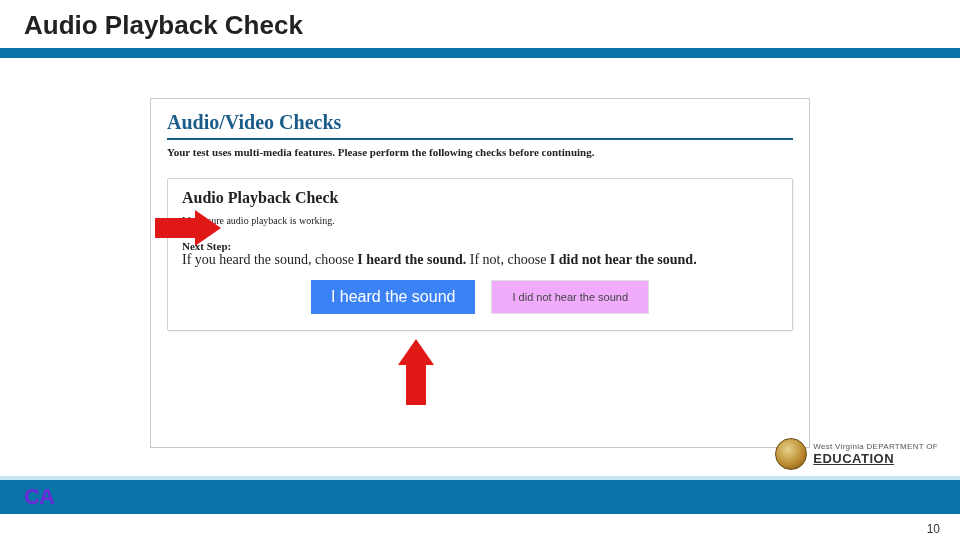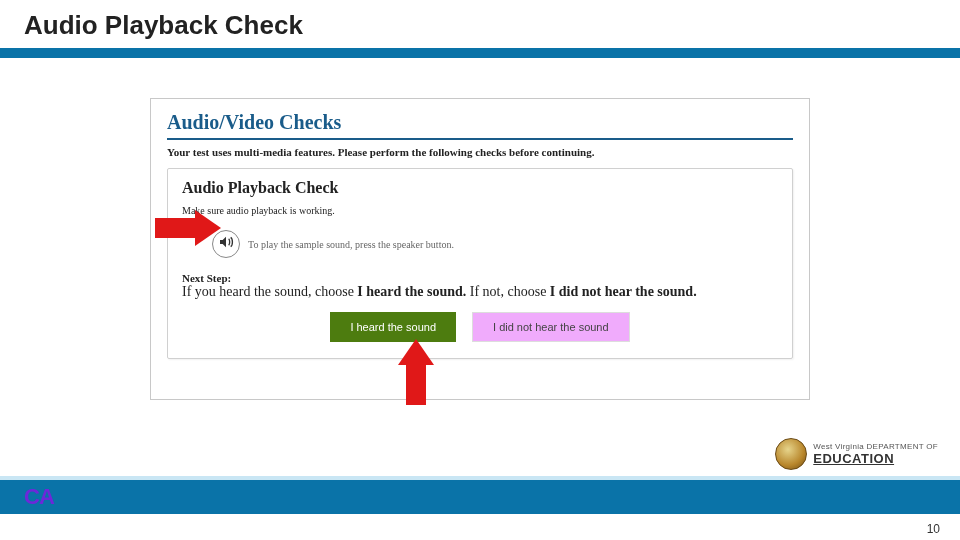--- a/index.html
+++ b/index.html
@@ -27,39 +27,39 @@
     top: 48px; left: 0; right: 0;
     height: 10px;
     background: #0a73a8;
   }
 
   .screenshot {
     position: absolute;
     top: 98px;
     left: 150px;
     width: 660px;
-    height: 302px;
+    height: 350px;
     border: 1px solid #c8c8c8;
     font-family: "Times New Roman", serif;
     color: #222;
     padding: 12px 16px 24px 16px;
     background: #fff;
   }
   .screenshot .hdr {
     font-size: 20px;
     font-weight: bold;
     color: #1a5c8a;
     border-bottom: 2px solid #1a5c8a;
     padding-bottom: 4px;
     margin-bottom: 6px;
   }
   .screenshot .sub {
     font-size: 11px;
     font-weight: bold;
-    margin-bottom: 10px;
+    margin-bottom: 20px;
   }
 
   .card {
     border: 1px solid #d0d0d0;
     border-radius: 2px;
     padding: 10px 14px 16px 14px;
     box-shadow: 1px 1px 2px rgba(0,0,0,0.06);
   }
   .card-title {
     font-family: "Times New Roman", serif;
@@ -105,23 +105,23 @@
   }
   .next-step-text b { font-weight: bold; }
 
   .btn-row {
     display: flex;
     gap: 16px;
     justify-content: center;
     font-family: Arial, sans-serif;
   }
   .btn-primary {
-    background: #4d7c0f;
+    background: #3b82f6;
     color: #fff;
-    font-size: 11px;
+    font-size: 16px;
     padding: 8px 20px;
     border: none;
     cursor: pointer;
   }
   .btn-secondary {
     background: #f0abfc;
     color: #444;
     font-size: 11px;
     padding: 8px 20px;
     border: 1px solid #ddd;
@@ -225,31 +225,20 @@
 <div class="title-bar"></div>
 
 <div class="screenshot">
   <div class="hdr">Audio/Video Checks</div>
   <div class="sub">Your test uses multi-media features. Please perform the following checks before continuing.</div>
 
   <div class="card">
     <div class="card-title">Audio Playback Check</div>
     <div class="card-desc">Make sure audio playback is working.</div>
 
-    <div class="play-row">
-      <div class="play-btn">
-        <span>
-          <svg width="16" height="16" viewBox="0 0 24 24">
-              <path fill="#333" d="M3 9v6h4l5 5V4L7 9H3z"></path>
-              <path fill="none" stroke="#333" stroke-width="2" d="M16 7c2 1.5 2 8 0 10M19 5c3.5 2 3.5 12 0 14"></path>
-            </svg>
-        </span>
-      </div>
-      <div class="play-caption">To play the sample sound, press the speaker button.</div>
-    </div>
 
     <div class="next-step-label">Next Step:</div>
     <div class="next-step-text">
       <span>If you heard the sound, choose </span>
       <b>I heard the sound.</b>
       <span> If not, choose </span>
       <b>I did not hear the sound.</b>
     </div>
 
     <div class="btn-row">

